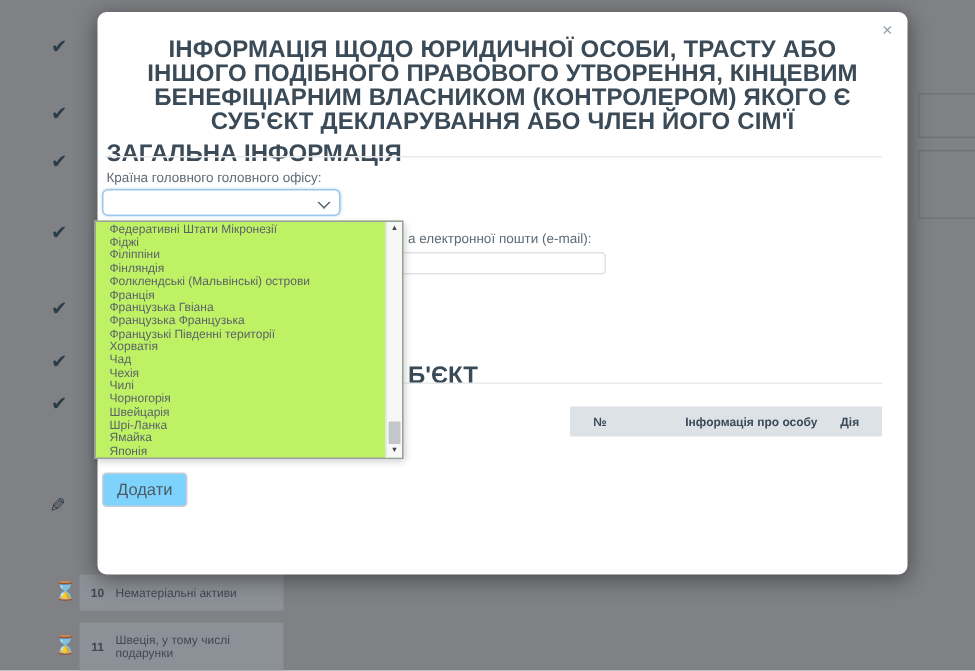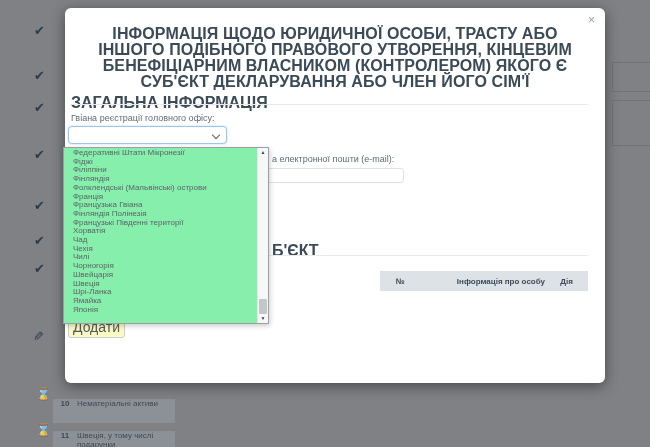--- a/index.html
+++ b/index.html
@@ -7,22 +7,22 @@
     width:650px;height:447px;position:relative;overflow:hidden;
     font-family:"Liberation Sans",sans-serif;
     background:#7f8184;
   }
   
   .backdrop{position:absolute;inset:0;z-index:0}
   .bg-icon{position:absolute;left:34px;font-size:13px;line-height:13px;color:#2c3b48;z-index:1}
   .bg-icon.pencil{transform:scaleX(-1);left:33px}
   .bg-icon.hourglass{color:#a4a8ac;font-size:12px;left:36px}
   .side-row{
-    position:absolute;left:53px;width:122px;background:#8c9197;z-index:1;
-    display:flex;color:#3e4a54;font-size:8px;line-height:9px;margin-top:16px;
+    position:absolute;left:53px;width:136px;background:#8c9197;z-index:1;
+    display:flex;align-items:center;color:#3e4a54;font-size:8px;line-height:9px;
   }
   .side-row .num{flex:0 0 24px;text-align:center;font-weight:bold}
   .side-row .lbl{flex:1;padding-right:16px}
   .ghost-box{position:absolute;border:1px solid rgba(0,0,0,.10);z-index:1}
 
   
   .modal{
     position:absolute;left:65px;top:8px;width:540px;height:375px;z-index:10;
     background:#fff;border-radius:6px;box-shadow:0 3px 14px rgba(0,0,0,.45);
   }
@@ -52,22 +52,22 @@
     position:absolute;right:7px;top:5px;width:5px;height:5px;
     border-right:1px solid #56636e;border-bottom:1px solid #56636e;transform:rotate(45deg);
   }
   .email-input{
     position:absolute;left:179px;top:160px;width:160px;height:15px;box-sizing:border-box;
     background:#fff;border:1px solid #dfe3e5;border-radius:3px;
   }
 
   
   .dropdown{
-    position:absolute;left:-2px;top:139px;width:206px;height:177px;box-sizing:border-box;
-    background:#86efac;border:1px solid #9b9fa3;z-index:30;
+    position:absolute;left:-2px;top:139px;width:206px;height:159px;box-sizing:border-box;
+    background:#bef264;border:1px solid #9b9fa3;z-index:30;
     box-shadow:1px 2px 5px rgba(0,0,0,.2);
   }
   .opts{position:absolute;left:0;top:1px;right:11px;bottom:1px;overflow:hidden;padding-left:9px}
   .opt{font-size:8px;line-height:8.7px;color:#5c6369;white-space:nowrap;cursor:default}
   .scrolltrack{
     position:absolute;right:0;top:0;bottom:0;width:10px;
     background:#f6f7f7;border-left:1px solid #e6e7e8;
   }
   .scroll-arrow{position:absolute;left:0;width:10px;font-size:5px;line-height:7px;text-align:center;color:#3e464d}
   .arrow-up{top:1px}
@@ -80,21 +80,21 @@
     background:#dde2e7;display:flex;align-items:center;
     font-size:8px;font-weight:bold;color:#3b4a57;
   }
   .ptable .c0{flex:0 0 40px;text-align:center}
   .ptable .c1{flex:0 0 125px;text-align:right}
   .ptable .c2{flex:0 0 43px;text-align:center}
 
   
   .btn{
     position:absolute;box-sizing:border-box;border:1px solid #c7cfd5;border-radius:3px;
-    background:#fef9c3;color:#4d5a64;font-size:14px;font-family:"Liberation Sans",sans-serif;
+    background:#7dd3fc;color:#4d5a64;font-size:11px;font-family:"Liberation Sans",sans-serif;
     display:flex;align-items:center;justify-content:center;cursor:pointer;
   }
   .btn-add{left:3px;top:307px;width:57px;height:23px;z-index:20}
   .btn-save{left:50%;transform:translateX(-50%);top:342px;height:21px;padding:0 11px;white-space:nowrap}
 </style>
 </head>
 <body>
 
 <div class="backdrop"></div>
 
@@ -123,21 +123,21 @@
 
 <div class="modal">
 
   <span class="modal-close">×</span>
 
   <div class="modal-title">ІНФОРМАЦІЯ ЩОДО ЮРИДИЧНОЇ ОСОБИ, ТРАСТУ АБО ІНШОГО ПОДІБНОГО ПРАВОВОГО УТВОРЕННЯ, КІНЦЕВИМ БЕНЕФІЦІАРНИМ ВЛАСНИКОМ (КОНТРОЛЕРОМ) ЯКОГО Є СУБ'ЄКТ ДЕКЛАРУВАННЯ АБО ЧЛЕН ЙОГО СІМ'Ї</div>
 
   <div class="sec-title sec1">ЗАГАЛЬНА ІНФОРМАЦІЯ</div>
   <div class="rule rule1"></div>
 
-  <div class="field-label country-label">Гвіана реєстрації головного офісу:</div>
+  <div class="field-label country-label">Країна головного головного офісу:</div>
   <div class="select">
     <span class="sel-chevron"></span>
   </div>
 
   <div class="field-label email-label">а електронної пошти (e-mail):</div>
   <input class="email-input" value="" style="">
 
   <div class="sec-title sec2-frag">Б'ЄКТ</div>
   <div class="rule rule2"></div>
 
@@ -151,29 +151,28 @@
 
   <div class="dropdown">
     <div class="opts">
         <div class="opt">Федеративні Штати Мікронезії</div>
         <div class="opt">Фіджі</div>
         <div class="opt">Філіппіни</div>
         <div class="opt">Фінляндія</div>
         <div class="opt">Фолклендські (Мальвінські) острови</div>
         <div class="opt">Франція</div>
         <div class="opt">Французька Гвіана</div>
-        <div class="opt">Фінляндія Полінезія</div>
+        <div class="opt">Французька Французька</div>
         <div class="opt">Французькі Південні території</div>
         <div class="opt">Хорватія</div>
         <div class="opt">Чад</div>
         <div class="opt">Чехія</div>
         <div class="opt">Чилі</div>
         <div class="opt">Чорногорія</div>
         <div class="opt">Швейцарія</div>
-        <div class="opt">Швеція</div>
         <div class="opt">Шрі-Ланка</div>
         <div class="opt">Ямайка</div>
         <div class="opt">Японія</div>
       </div>
     <div class="scrolltrack">
       <div class="scroll-arrow arrow-up">▲</div>
       <div class="scroll-thumb"></div>
       <div class="scroll-arrow arrow-down">▼</div>
     </div>
   </div>

